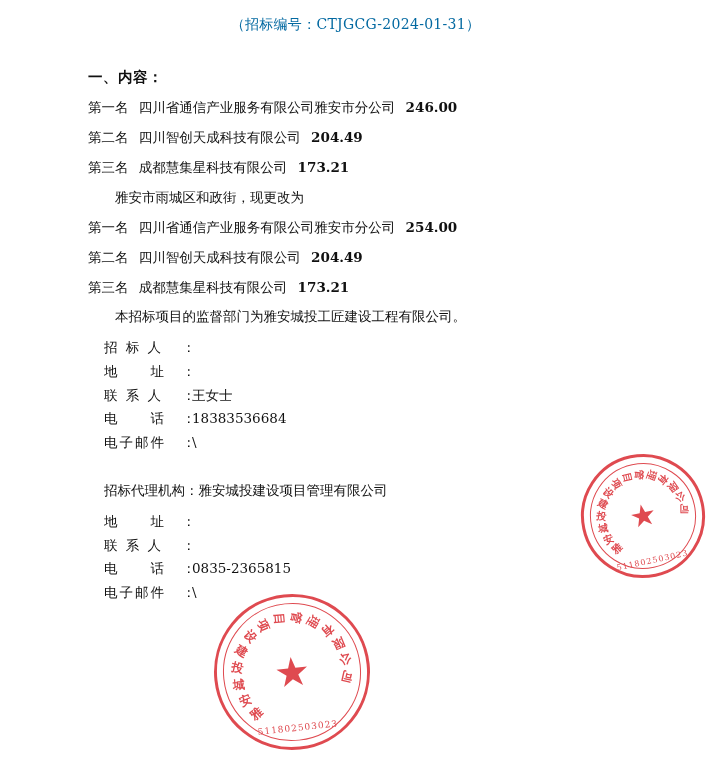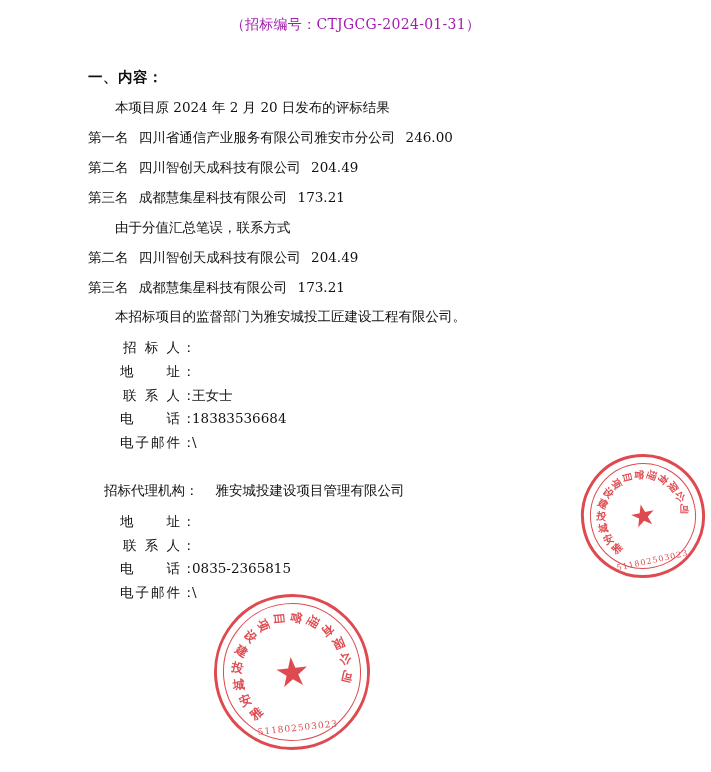--- a/index.html
+++ b/index.html
@@ -28,21 +28,21 @@
     font-weight: bold;
     letter-spacing: 0.5px;
     margin-top: 24px;
     color: #000;
   }
   .doc-subtitle {
     text-align: center;
     font-size: 14px;
     margin-top: 16px;
     letter-spacing: 0.3px;
-    color: #a21caf;
+    color: #0369a1;
   }
   .body-block {
     margin-top: 24px;
     padding: 0 72px 0 88px;
   }
   .section-heading {
     font-size: 14.5px;
     font-weight: bold;
     margin: 18px 0 10px 0;
     letter-spacing: 0.5px;
@@ -61,54 +61,53 @@
     line-height: 1.55;
     margin: 9px 0;
     text-indent: 0;
   }
   .rank-line .rank {
     margin-right: 6px;
   }
   .rank-line .amount {
     margin-left: 6px;
     font-family: "DejaVu Serif", serif;
+    font-weight: bold;
   }
   .contact-list {
     margin: 8px 0 0 0;
     padding: 0;
     list-style: none;
   }
   .contact-row {
     font-size: 13.5px;
     line-height: 1.75;
     display: flex;
     padding-left: 16px;
   }
   .contact-row .label {
     width: 78px;
     flex: 0 0 78px;
     letter-spacing: 2px;
-    text-align: right;
   }
   .contact-row .sep {
     width: 10px;
     flex: 0 0 10px;
   }
   .contact-row .value {
     flex: 1 1 auto;
   }
   .agency-block {
     margin-top: 24px;
   }
   .agency-title {
     font-size: 13.5px;
     line-height: 1.75;
     padding-left: 16px;
     display: flex;
-    gap: 17px;
   }
   .agency-title .label {
     flex: 0 0 auto;
   }
   .agency-title .value {
     flex: 1 1 auto;
   }
 
   
   .seal {
@@ -189,40 +188,44 @@
 </head>
 <body>
 
 <div class="page">
 
   <div class="doc-subtitle">（招标编号：CTJGCG-2024-01-31）</div>
 
   <div class="body-block">
 
     <div class="section-heading first">一、内容：</div>
-    <div class="para">本项目原 2024 年 2 月 20 日发布的评标结果</div>
 
     <div class="rank-line">
       <span class="rank">第一名</span>
       <span class="bidder">四川省通信产业服务有限公司雅安市分公司</span>
       <span class="amount">246.00</span>
     </div>
     <div class="rank-line">
       <span class="rank">第二名</span>
       <span class="bidder">四川智创天成科技有限公司</span>
       <span class="amount">204.49</span>
     </div>
     <div class="rank-line">
       <span class="rank">第三名</span>
       <span class="bidder">成都慧集星科技有限公司</span>
       <span class="amount">173.21</span>
     </div>
 
-    <div class="para">由于分值汇总笔误，联系方式</div>
-
+    <div class="para">雅安市雨城区和政街，现更改为</div>
+
+    <div class="rank-line">
+      <span class="rank">第一名</span>
+      <span class="bidder">四川省通信产业服务有限公司雅安市分公司</span>
+      <span class="amount">254.00</span>
+    </div>
     <div class="rank-line">
       <span class="rank">第二名</span>
       <span class="bidder">四川智创天成科技有限公司</span>
       <span class="amount">204.49</span>
     </div>
     <div class="rank-line">
       <span class="rank">第三名</span>
       <span class="bidder">成都慧集星科技有限公司</span>
       <span class="amount">173.21</span>
     </div>

